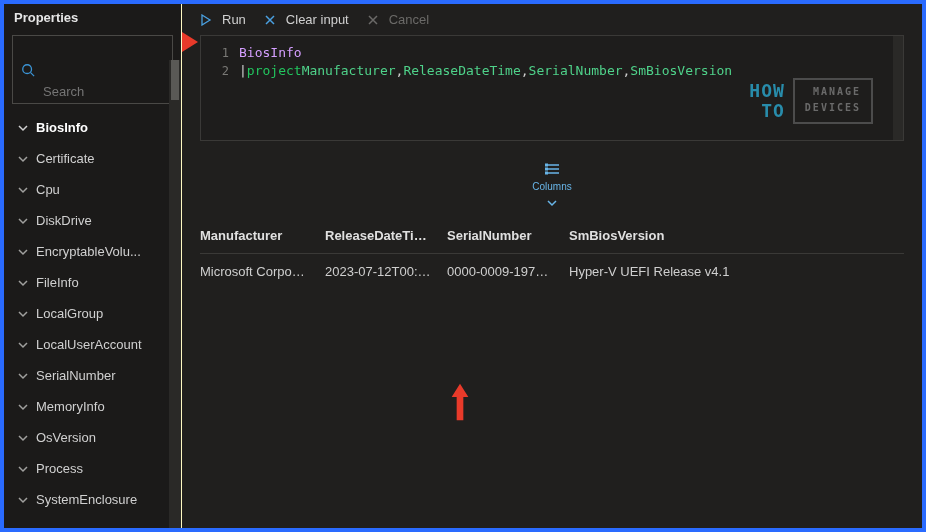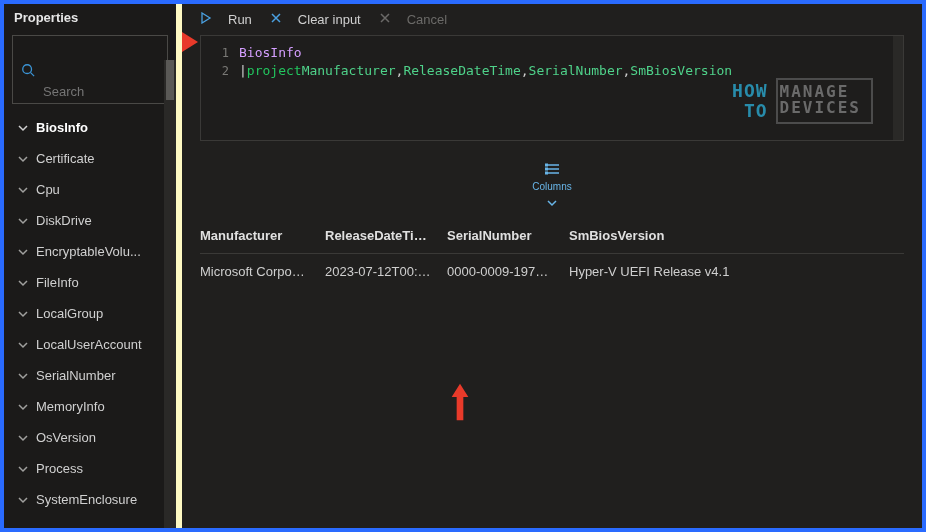--- a/index.html
+++ b/index.html
@@ -13,21 +13,21 @@
   border: 4px solid #2a6bff;
   position: relative;
 }
 .layout {
   display: flex;
   height: 100%;
 }
 .sidebar {
   width: 178px;
   background: #1b1a19;
-  border-right: 6px solid #fef9c3;
+  border-right: 1px solid #fef9c3;
   display: flex;
   flex-direction: column;
   position: relative;
 }
 .sidebar-title {
   font-size: 13px;
   font-weight: 600;
   padding: 6px 10px 6px 10px;
   color: #e6e6e6;
 }
@@ -99,22 +99,22 @@
 }
 .toolbar {
   display: flex;
   align-items: center;
   gap: 18px;
   padding: 8px 18px;
   font-size: 13px;
 }
 .tbtn {
   display: flex;
-  align-items: flex-start;
-  gap: 16px;
+  align-items: center;
+  gap: 10px;
   cursor: pointer;
 }
 .tbtn.disabled { color: #6b6a68; cursor: default; }
 .editor {
   margin: 0 18px 12px 18px;
   border: 1px solid #3a3937;
   background: #1e1d1c;
   padding: 8px 0 60px 0;
   font-family: Consolas, monospace;
   font-size: 13px;
@@ -154,26 +154,27 @@
   opacity: 0.85;
 }
 .wm-how {
   text-align: right;
   line-height: 18px;
 }
 .wm-how .h { color: #2aa0c4; font-weight: 800; font-size: 18px; letter-spacing: 1px; }
 .wm-how .t { color: #2aa0c4; font-weight: 800; font-size: 18px; letter-spacing: 1px; display:block; text-align:right; }
 .wm-box {
   border: 2px solid #555;
-  padding: 4px 10px 6px 2px;
+  padding: 4px 10px 6px 10px;
   color: #787878;
   font-weight: 700;
   letter-spacing: 2px;
-  font-size: 16px;
+  font-size: 10px;
   line-height: 16px;
+  text-align: right;
 }
 .tabs {
   display: flex;
   gap: 22px;
   padding: 4px 18px 0 18px;
   font-size: 13px;
 }
 .tab { padding-bottom: 6px; cursor: pointer; color: #b8b7b5;}
 .tab.active {
   color: #fff;

